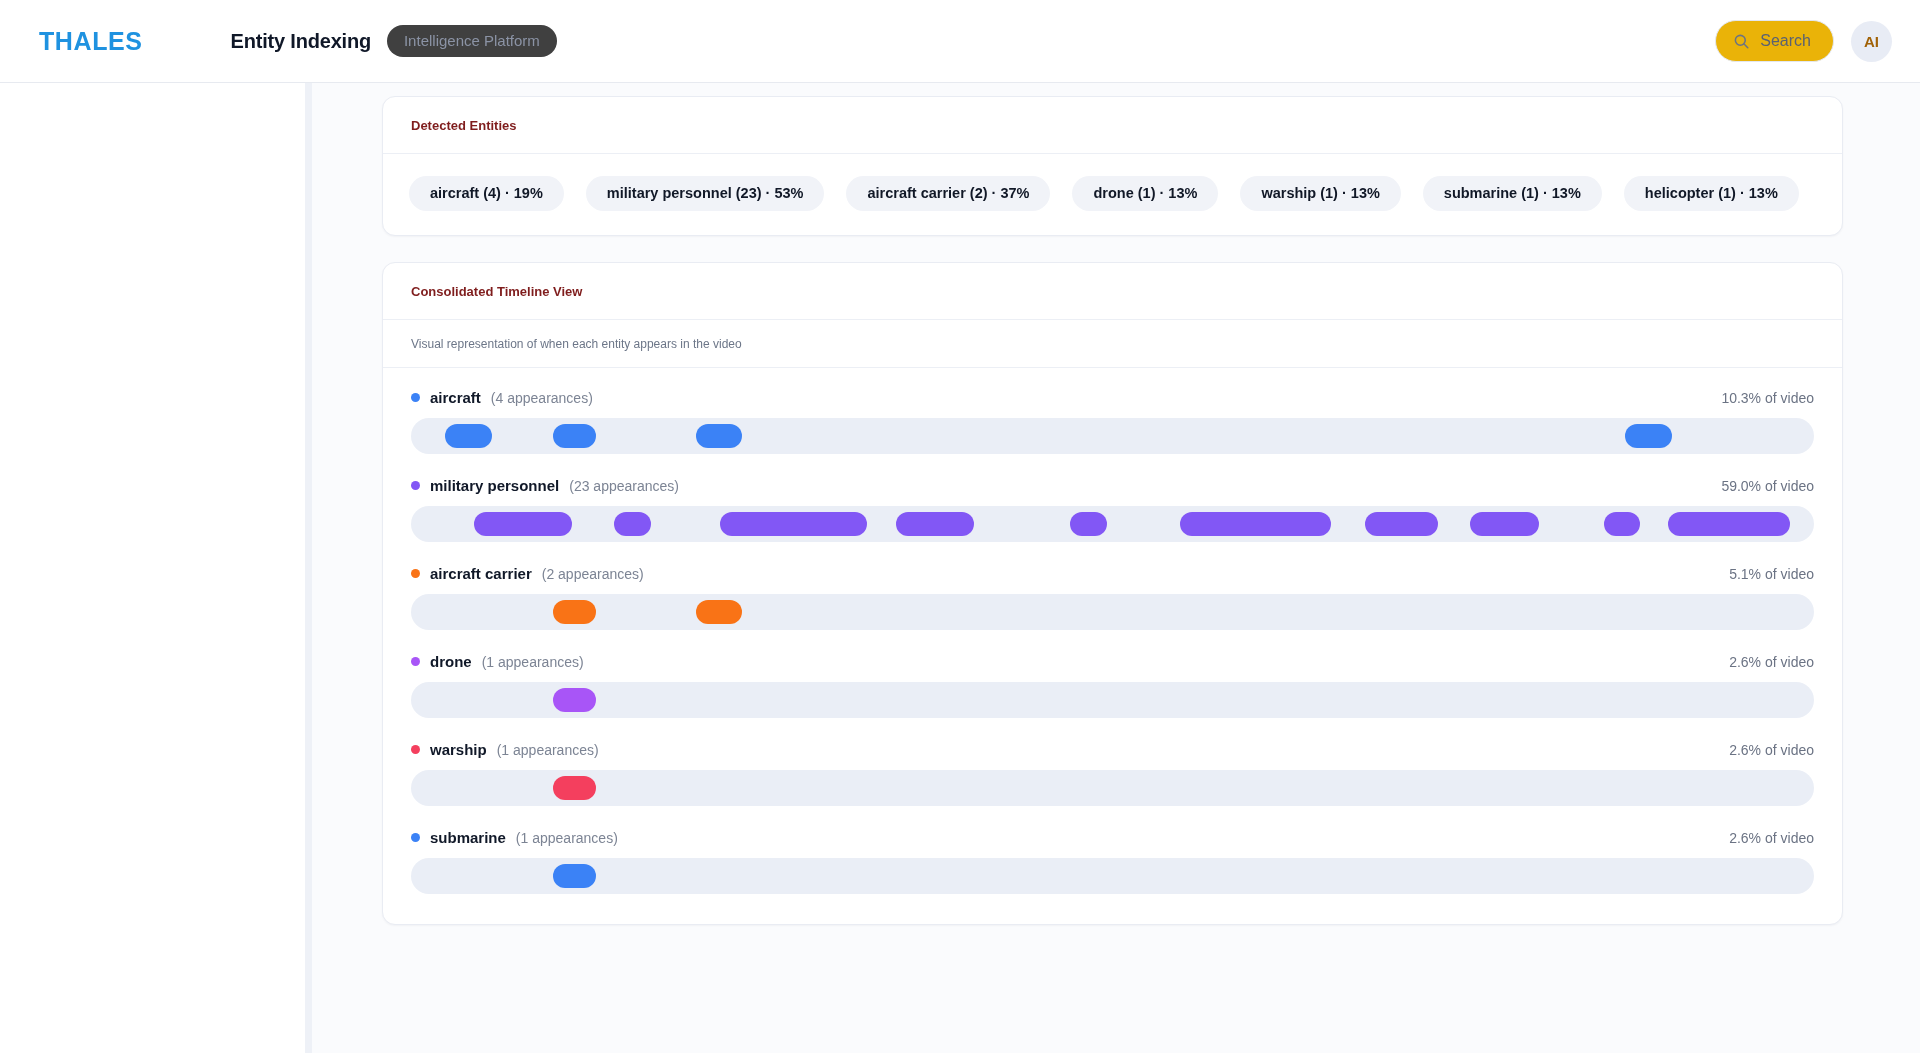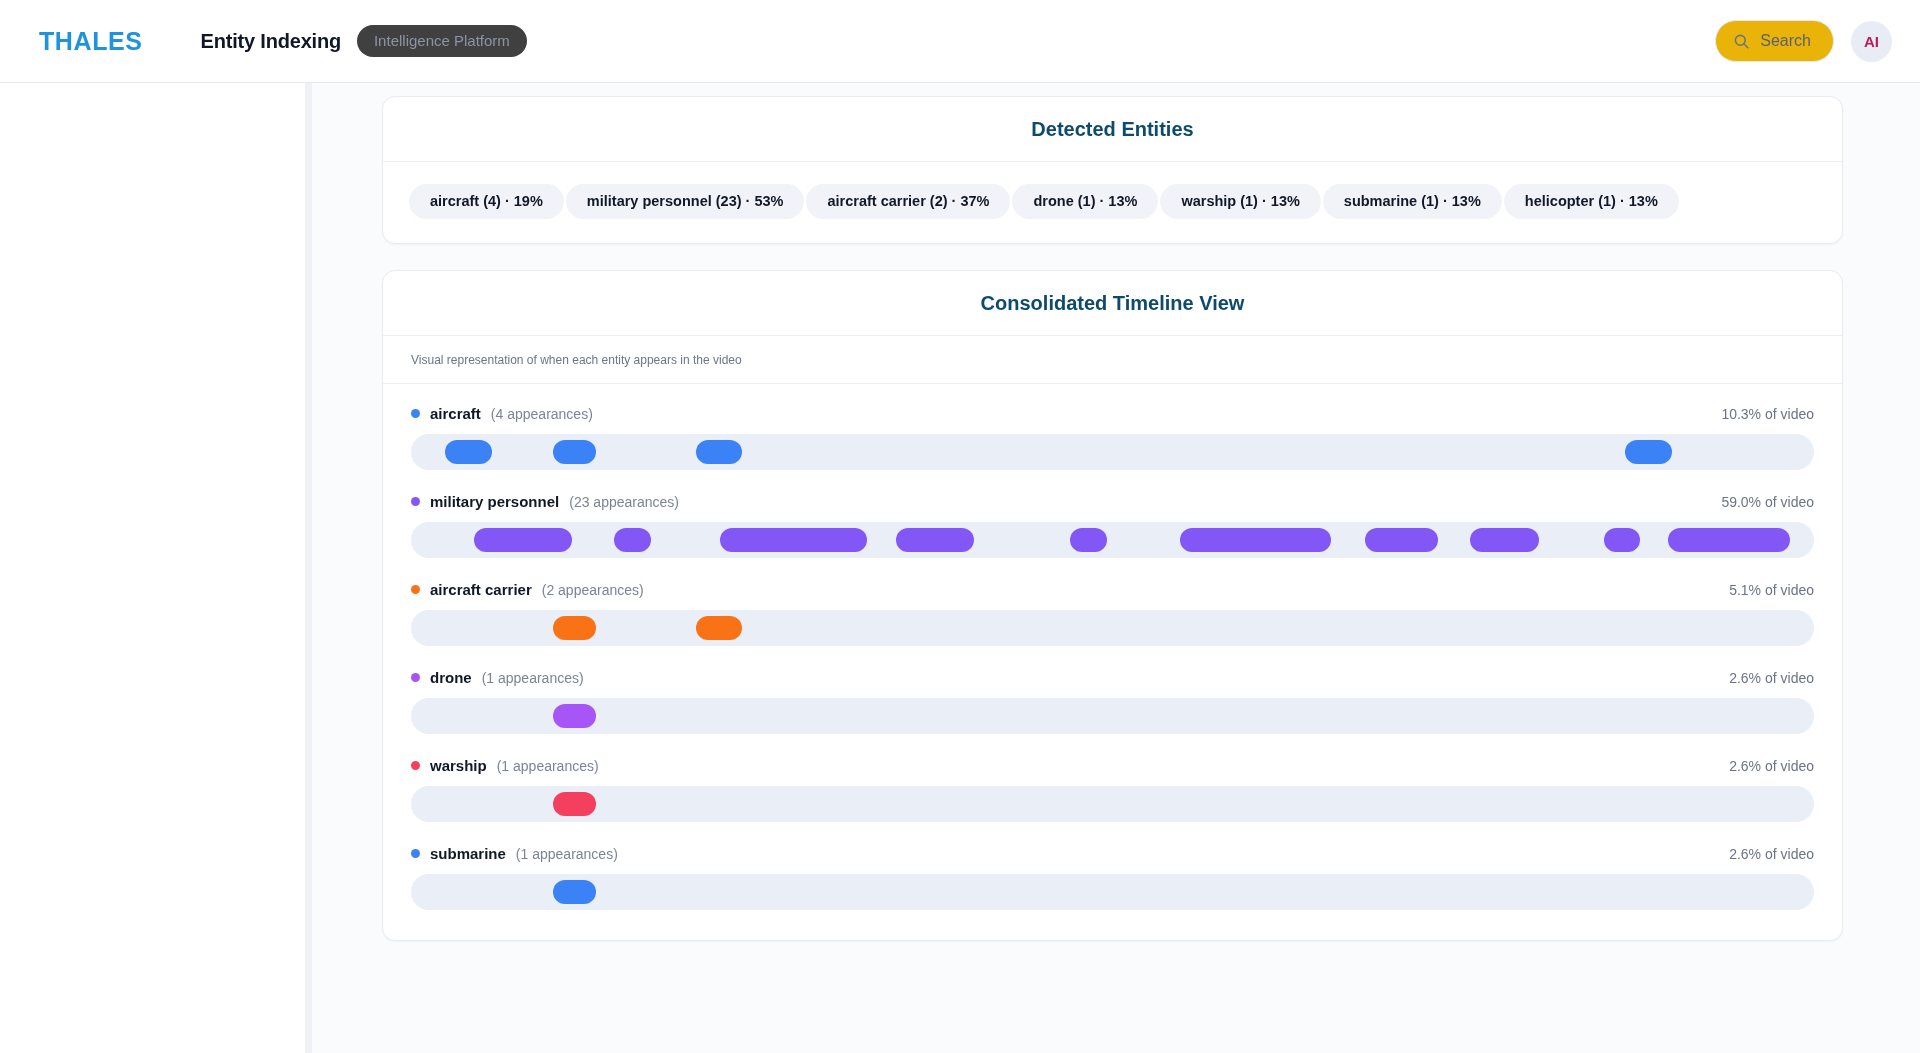--- a/index.html
+++ b/index.html
@@ -15,40 +15,40 @@
   .topbar {
     position: absolute; top:0; left:0; width:1920px; height:83px;
     background:#ffffff; border-bottom:1px solid #e7eaf0;
     display:flex; align-items:center; z-index:10;
   }
   .brand {
     margin-left:39px; font-size:25px; font-weight:bold; color:#1f92e0;
     letter-spacing:.6px;
   }
   .app-title {
-    margin-left:58px; font-size:20px; font-weight:bold; color:#101828;
+    margin-left:88px; font-size:20px; font-weight:bold; color:#101828;
     letter-spacing:-.2px;
   }
   .pill-badge {
     margin-left:16px; padding:7px 17px 8px; border-radius:999px;
     background:#404040; color:#8b93a5; font-size:15px; white-space:nowrap;
   }
   .topbar-right {
     margin-left:auto; margin-right:28px; display:flex; align-items:center; gap:17px;
   }
   .search-btn {
     display:flex; align-items:center; gap:10px;
     height:42px; padding:0 22px 0 17px;
     border:1px solid #e3e7ef; border-radius:999px; background:#eab308;
     color:#5a6party; color:#596173; font-size:16px; cursor:pointer;
   }
   .search-icon { width:17px; height:17px; display:block; flex:none; }
   .avatar {
     width:41px; height:41px; border-radius:50%;
-    background:#e8ecf5; color:#be185d;
+    background:#e8ecf5; color:#a16207;
     display:flex; align-items:center; justify-content:center;
     font-size:15px; font-weight:bold; cursor:pointer;
   }
 
   
   .body-wrap {
     position:absolute; top:83px; left:0; width:1920px; height:970px;
     background:#ffffff;
   }
   .left-pane {
@@ -70,28 +70,28 @@
 
   
   .card {
     background:#ffffff; border:1px solid #e9ecf3; border-radius:13px;
     box-shadow: 0 1px 2px rgba(16,24,40,.04);
     margin-bottom:26px;
   }
   .card-head {
     padding:21px 28px 20px; border-bottom:1px solid #eceff5;
   }
-  .card-title { font-size:20px; font-weight:bold; color:#0c4a6e;text-align:center; }
+  .card-title { font-size:13px; font-weight:bold; color:#7f1d1d; }
   .card-sub {
     padding:17px 28px 16px; border-bottom:1px solid #eceff5;
     font-size:12px; color:#6c7688;
   }
 
   
-  .chips { display:flex; flex-wrap:wrap; gap:2px; padding:22px 26px 24px; }
+  .chips { display:flex; flex-wrap:wrap; gap:22px; padding:22px 26px 24px; }
   .chip {
     background:#f1f3f8; border-radius:999px;
     padding:9px 21px 10px; font-size:14.5px; font-weight:bold; color:#111827;
     white-space:nowrap; cursor:pointer;
   }
 
   
   .tl-body { padding:21px 28px 30px; }
   .tl-row { margin-bottom:23px; }
   .tl-row:last-child { margin-bottom:0; }

